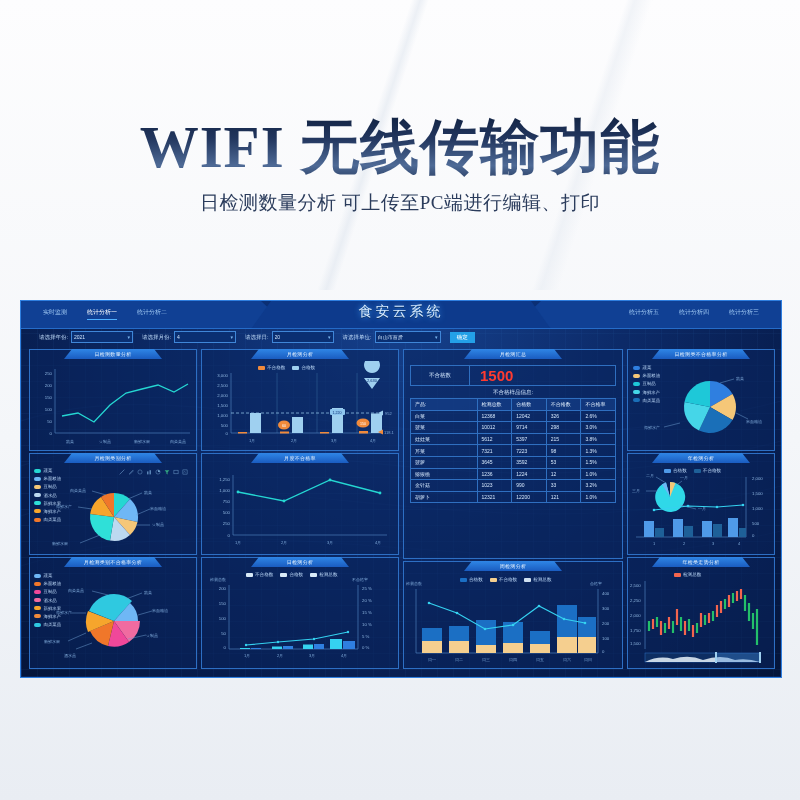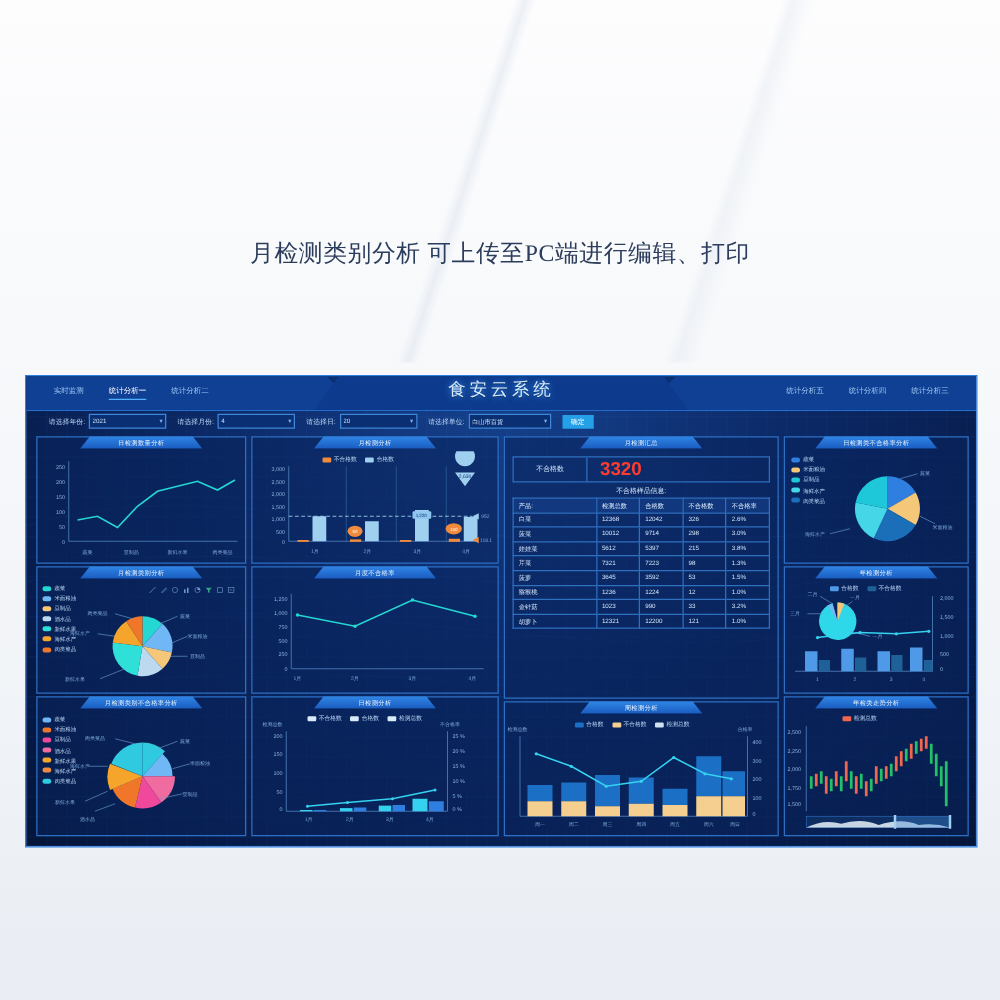--- a/index.html
+++ b/index.html
@@ -131,21 +131,25 @@
   table.dt td:first-child,table.dt th:first-child{width:30%;}
 
   .toolbox{position:absolute;display:flex;gap:3px;}
   .tb-ic{width:6px;height:6px;opacity:.75;}
 </style>
 </head>
 <body>
 
 <div class="hero">
   <div class="hero-sheen"></div>
-  <div class="hero-sub">月检测类别分析 可上传至PC端进行编辑、打印</div>
+  <div class="hero-title">
+    <span class="lat">WIFI</span>
+    <span>无线传输功能</span>
+  </div>
+  <div class="hero-sub">日检测数量分析 可上传至PC端进行编辑、打印</div>
 </div>
 
 <div class="dash">
   <div class="dash-grid"></div>
 
   <svg class="dash-swoosh" width="760" height="376" viewBox="0 0 760 376">
     <path d="M0,120 C180,60 420,190 760,100" stroke="rgba(90,170,255,.10)" stroke-width="1.2" fill="none"></path>
     <path d="M0,165 C200,95 430,230 760,140" stroke="rgba(90,170,255,.09)" stroke-width="1.2" fill="none"></path>
     <path d="M0,215 C220,140 450,265 760,185" stroke="rgba(90,170,255,.08)" stroke-width="1.2" fill="none"></path>
     <path d="M0,265 C240,190 470,300 760,230" stroke="rgba(90,170,255,.07)" stroke-width="1.2" fill="none"></path>
@@ -304,21 +308,21 @@
     </div>
   </div>
 
   <div class="panel" style="left:382px;top:48px;width:218px;height:208px;">
     <div class="panel-hd">
         <span>月检测汇总</span>
       </div>
     <div class="panel-body" style="padding:4px 6px 0;">
       <div class="sum-row">
         <div class="sum-k">不合格数</div>
-        <div class="sum-v" style="color:#ff3b30">3320</div>
+        <div class="sum-v" style="color:#ff3b30">1500</div>
       </div>
       <div class="tbl-cap">不合格样品信息:</div>
       <table class="dt">
         <tbody>
             <tr>
           <th>产品:</th>
           <th>检测总数</th>
           <th>合格数</th>
           <th>不合格数</th>
           <th>不合格率</th>

